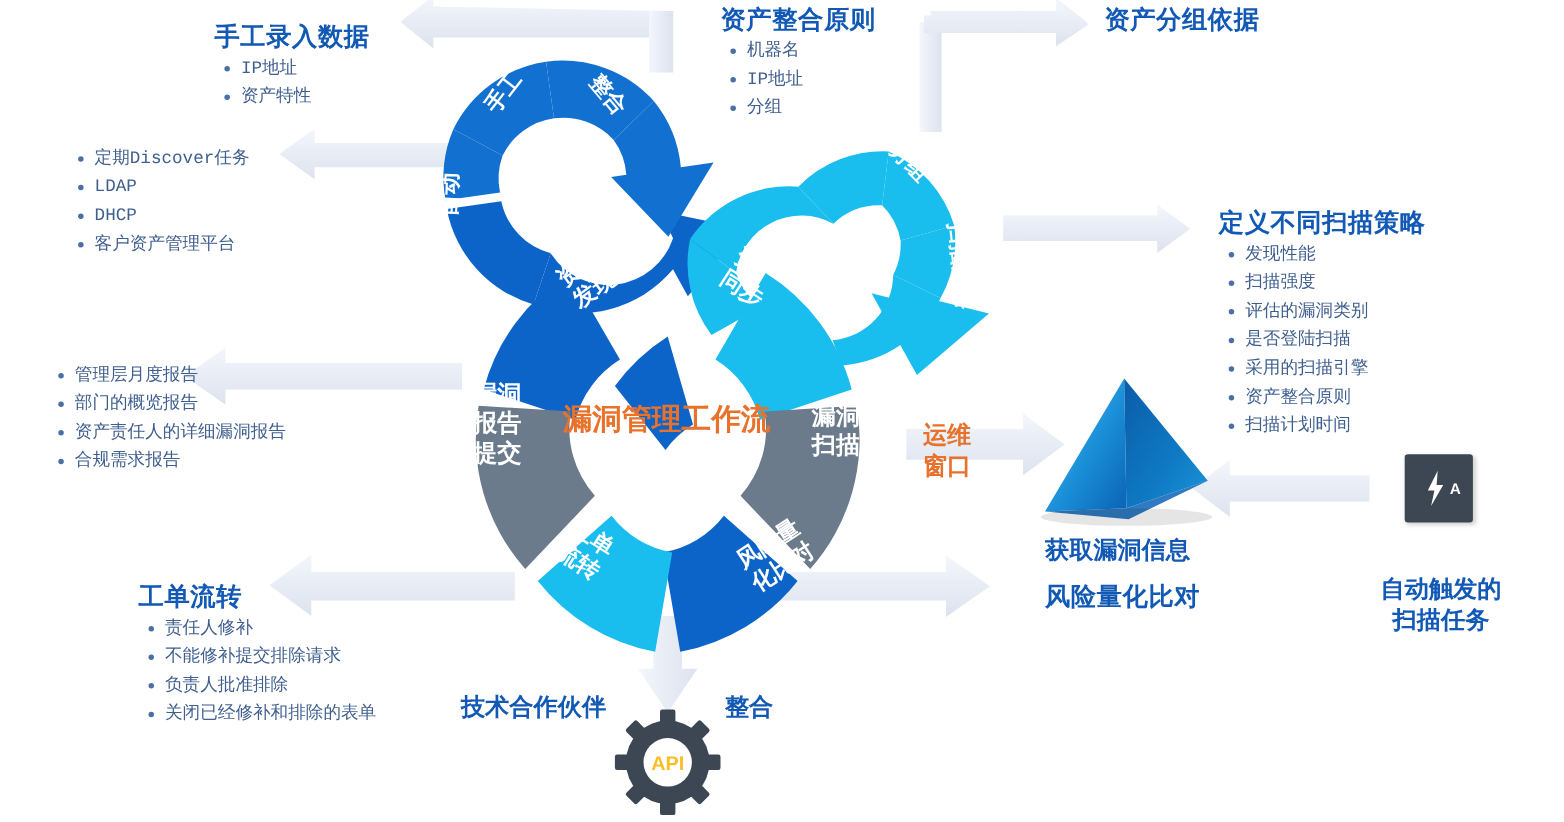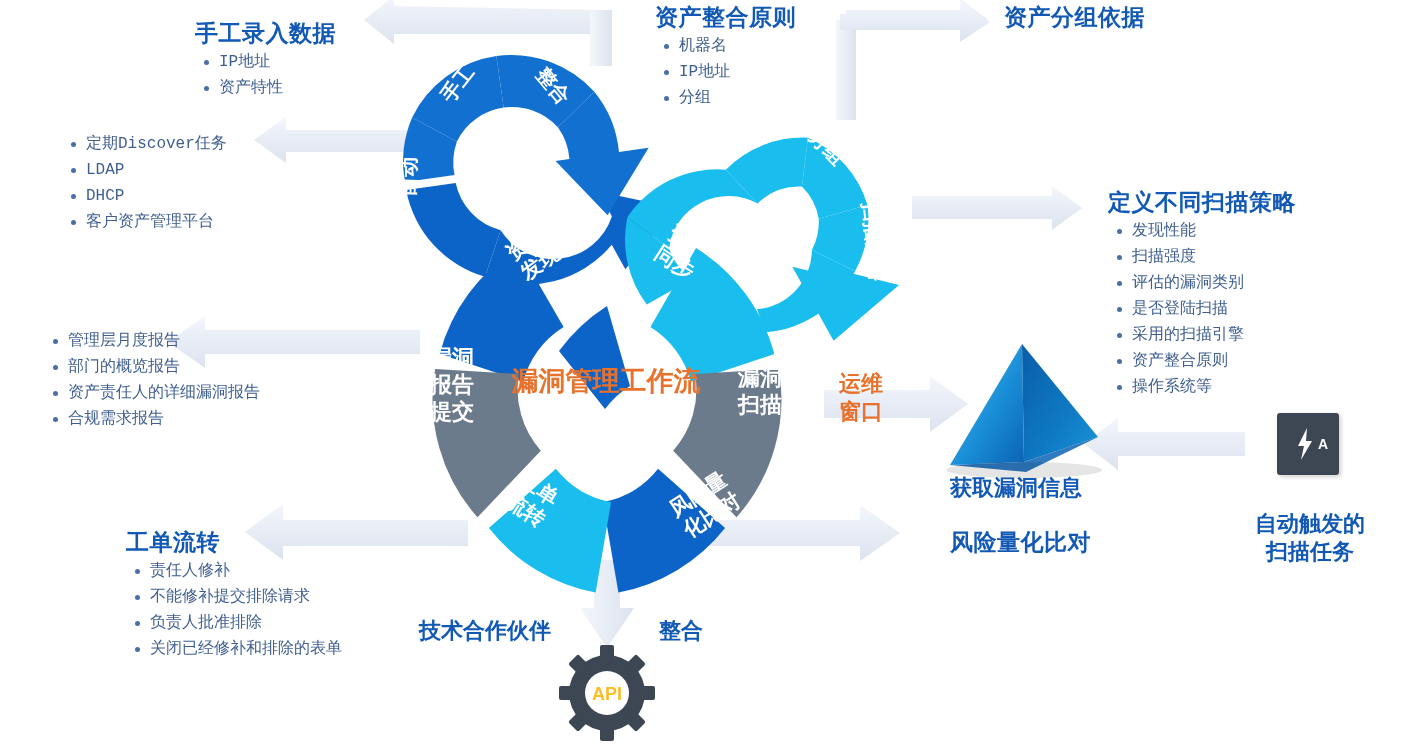--- a/index.html
+++ b/index.html
@@ -9,21 +9,21 @@
   svg.layer{position:absolute;left:0;top:0;width:1422px;height:747px;overflow:visible;}
   .blk{position:absolute;}
   .blk .h{color:#1159b5;font-weight:bold;font-size:23px;letter-spacing:.5px;
           font-family:"Liberation Sans","DejaVu Sans",sans-serif;line-height:1.1;white-space:nowrap;}
   .blk ul{list-style:none;margin:6px 0 0 6px;padding:0;}
   .blk li{position:relative;padding-left:18px;margin:0 0 6px 0;font-size:16px;color:#3f5f8f;
           font-family:Liberation Mono, monospace;white-space:nowrap;line-height:1.25;}
   .blk li:before{content:"";position:absolute;left:3px;top:8px;width:5px;height:5px;
           border-radius:50%;background:#4a6fa5;}
   .lbl{position:absolute;color:#1159b5;font-weight:bold;font-size:22px;white-space:nowrap;
-       font-family:"Liberation Sans","DejaVu Sans",sans-serif;text-align:center;line-height:1.25;}
+       font-family:"Liberation Sans","DejaVu Sans",sans-serif;text-align:center;line-height:1.25;margin-top:12px;}
   .lbl.orange{color:#e8722c;}
   .ring-txt{fill:#ffffff;font-weight:bold;font-family:"Liberation Sans","DejaVu Sans",sans-serif;}
   .center-title{fill:#e8722c;font-weight:bold;font-size:27px;
                 font-family:"Liberation Sans","DejaVu Sans",sans-serif;}
   .trigger-icon{position:absolute;width:62px;height:62px;background:#3d4754;border-radius:3px;
                 box-shadow:2px 2px 4px rgba(0,0,0,.18);}
 </style>
 </head>
 <body>
 
@@ -240,21 +240,21 @@
 
   <div class="blk" style="left:1108px;top:190px;">
     <div class="h">定义不同扫描策略</div>
     <ul>
       <li>发现性能</li>
       <li>扫描强度</li>
       <li>评估的漏洞类别</li>
       <li>是否登陆扫描</li>
       <li>采用的扫描引擎</li>
       <li>资产整合原则</li>
-      <li>操作系统等</li>
+      <li>扫描计划时间</li>
     </ul>
   </div>
 
   <div class="blk" style="left:44px;top:325px;">
     <ul>
       <li>管理层月度报告</li>
       <li>部门的概览报告</li>
       <li>资产责任人的详细漏洞报告</li>
       <li>合规需求报告</li>
     </ul>

